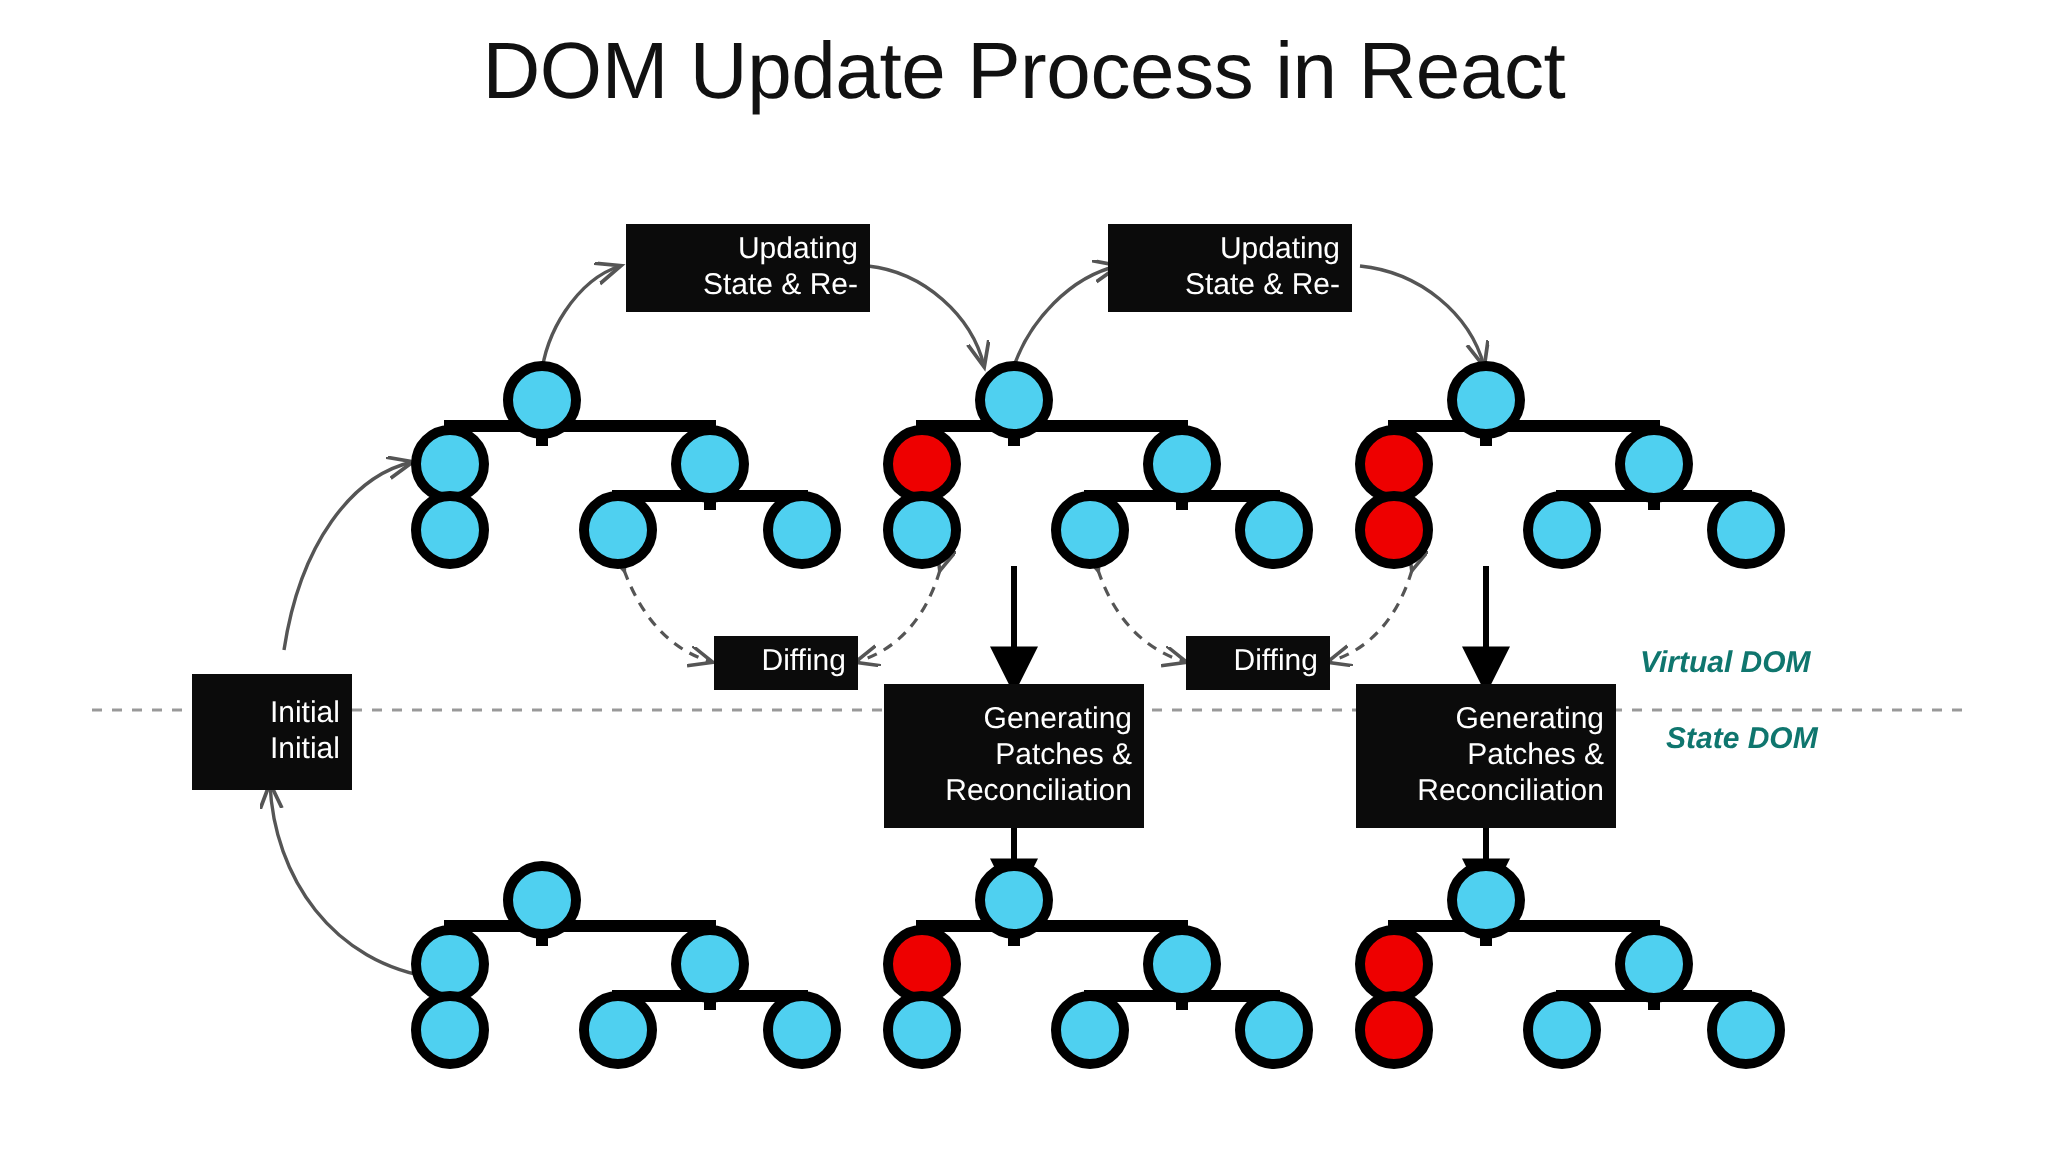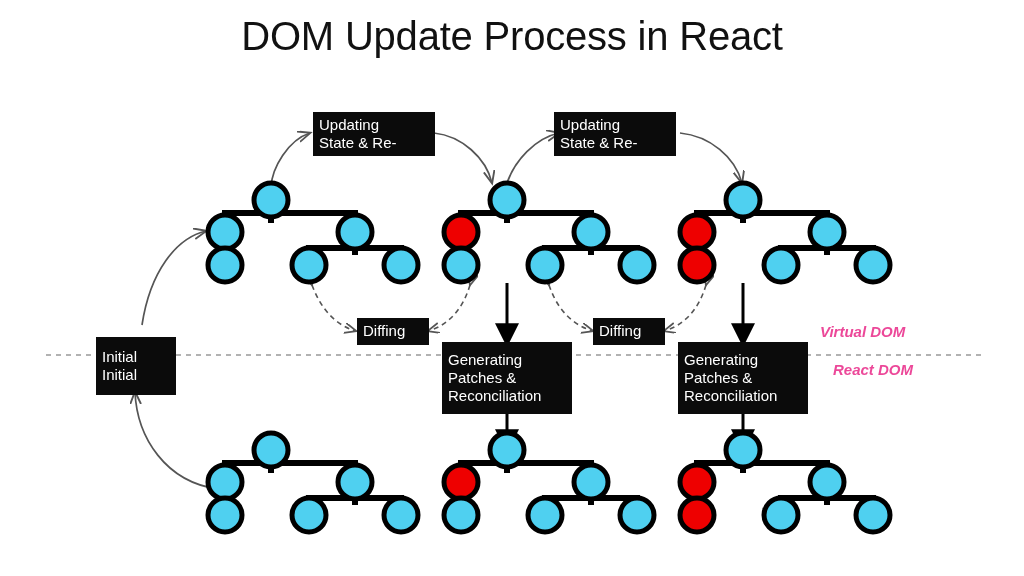--- a/index.html
+++ b/index.html
@@ -36,36 +36,36 @@
     top: 0;
     width: 1024px;
     height: 576px;
   }
   .blackbox {
     position: absolute;
     background: #0b0b0b;
     color: #ffffff;
     display: flex;
     flex-direction: column;
-    align-items: flex-start;
+    align-items: flex-end;
     justify-content: center;
     font-size: 15px;
     line-height: 1.22;
     text-align: center;
     font-family: "Liberation Sans", sans-serif;
     box-sizing: border-box;
     padding: 2px 6px;
   }
   .blackbox span { display: block; white-space: nowrap; }
   .domlabel {
     position: absolute;
     font-style: italic;
     font-weight: bold;
     font-size: 15px;
-    color: #ec4899;
+    color: #0f766e;
     font-family: "Liberation Sans", sans-serif;
     white-space: nowrap;
   }
 </style>
 </head>
 <body>
 
 <div id="stage">
 
   <div id="title">DOM Update Process in React</div>
@@ -211,15 +211,15 @@
     <span>Reconciliation</span>
   </div>
 
   <div class="blackbox" style="left:678px; top:342px; width:130px; height:72px;">
     <span>Generating</span>
     <span>Patches &amp;</span>
     <span>Reconciliation</span>
   </div>
 
   <div class="domlabel" style="left:820px; top:323px;">Virtual DOM</div>
-  <div class="domlabel" style="left:833px; top:361px;">React DOM</div>
+  <div class="domlabel" style="left:833px; top:361px;">State DOM</div>
 
 </div>
 
 </body></html>

